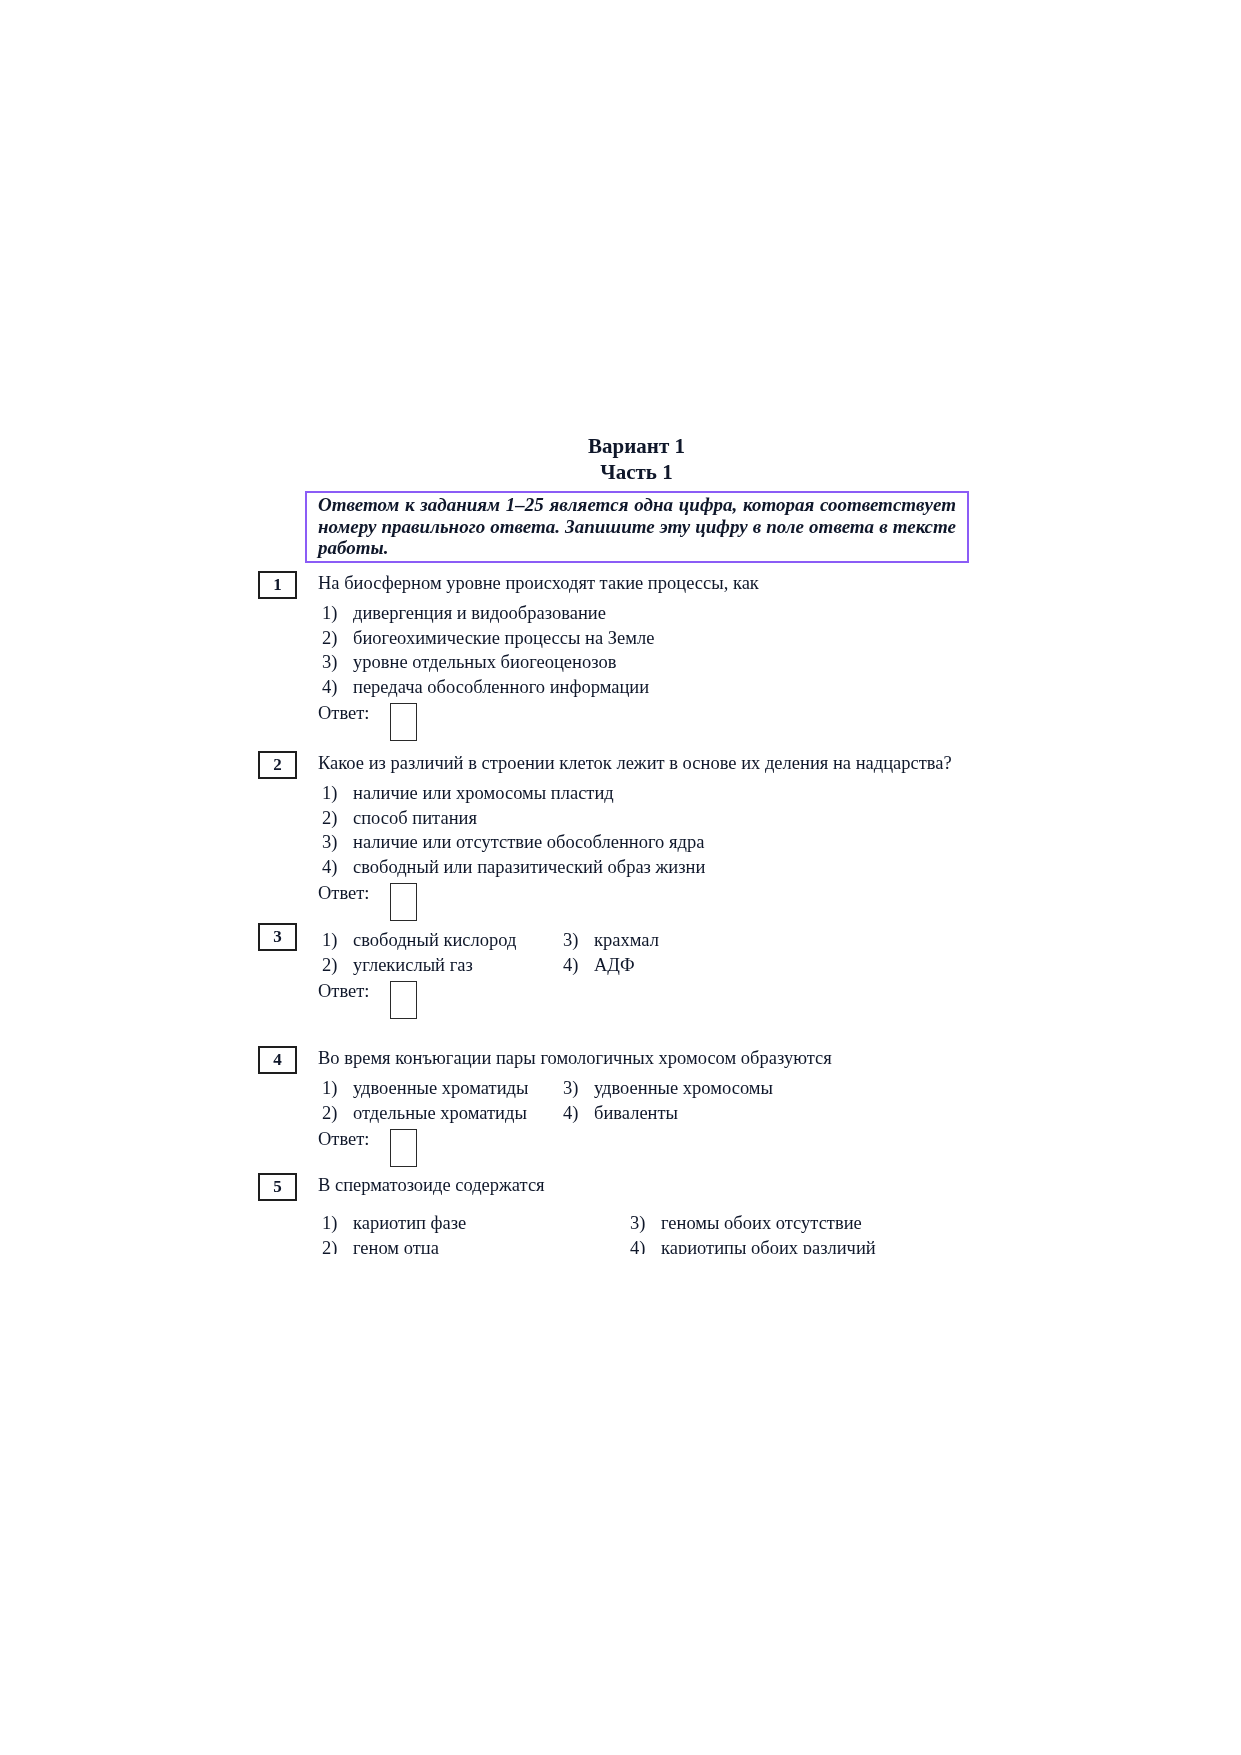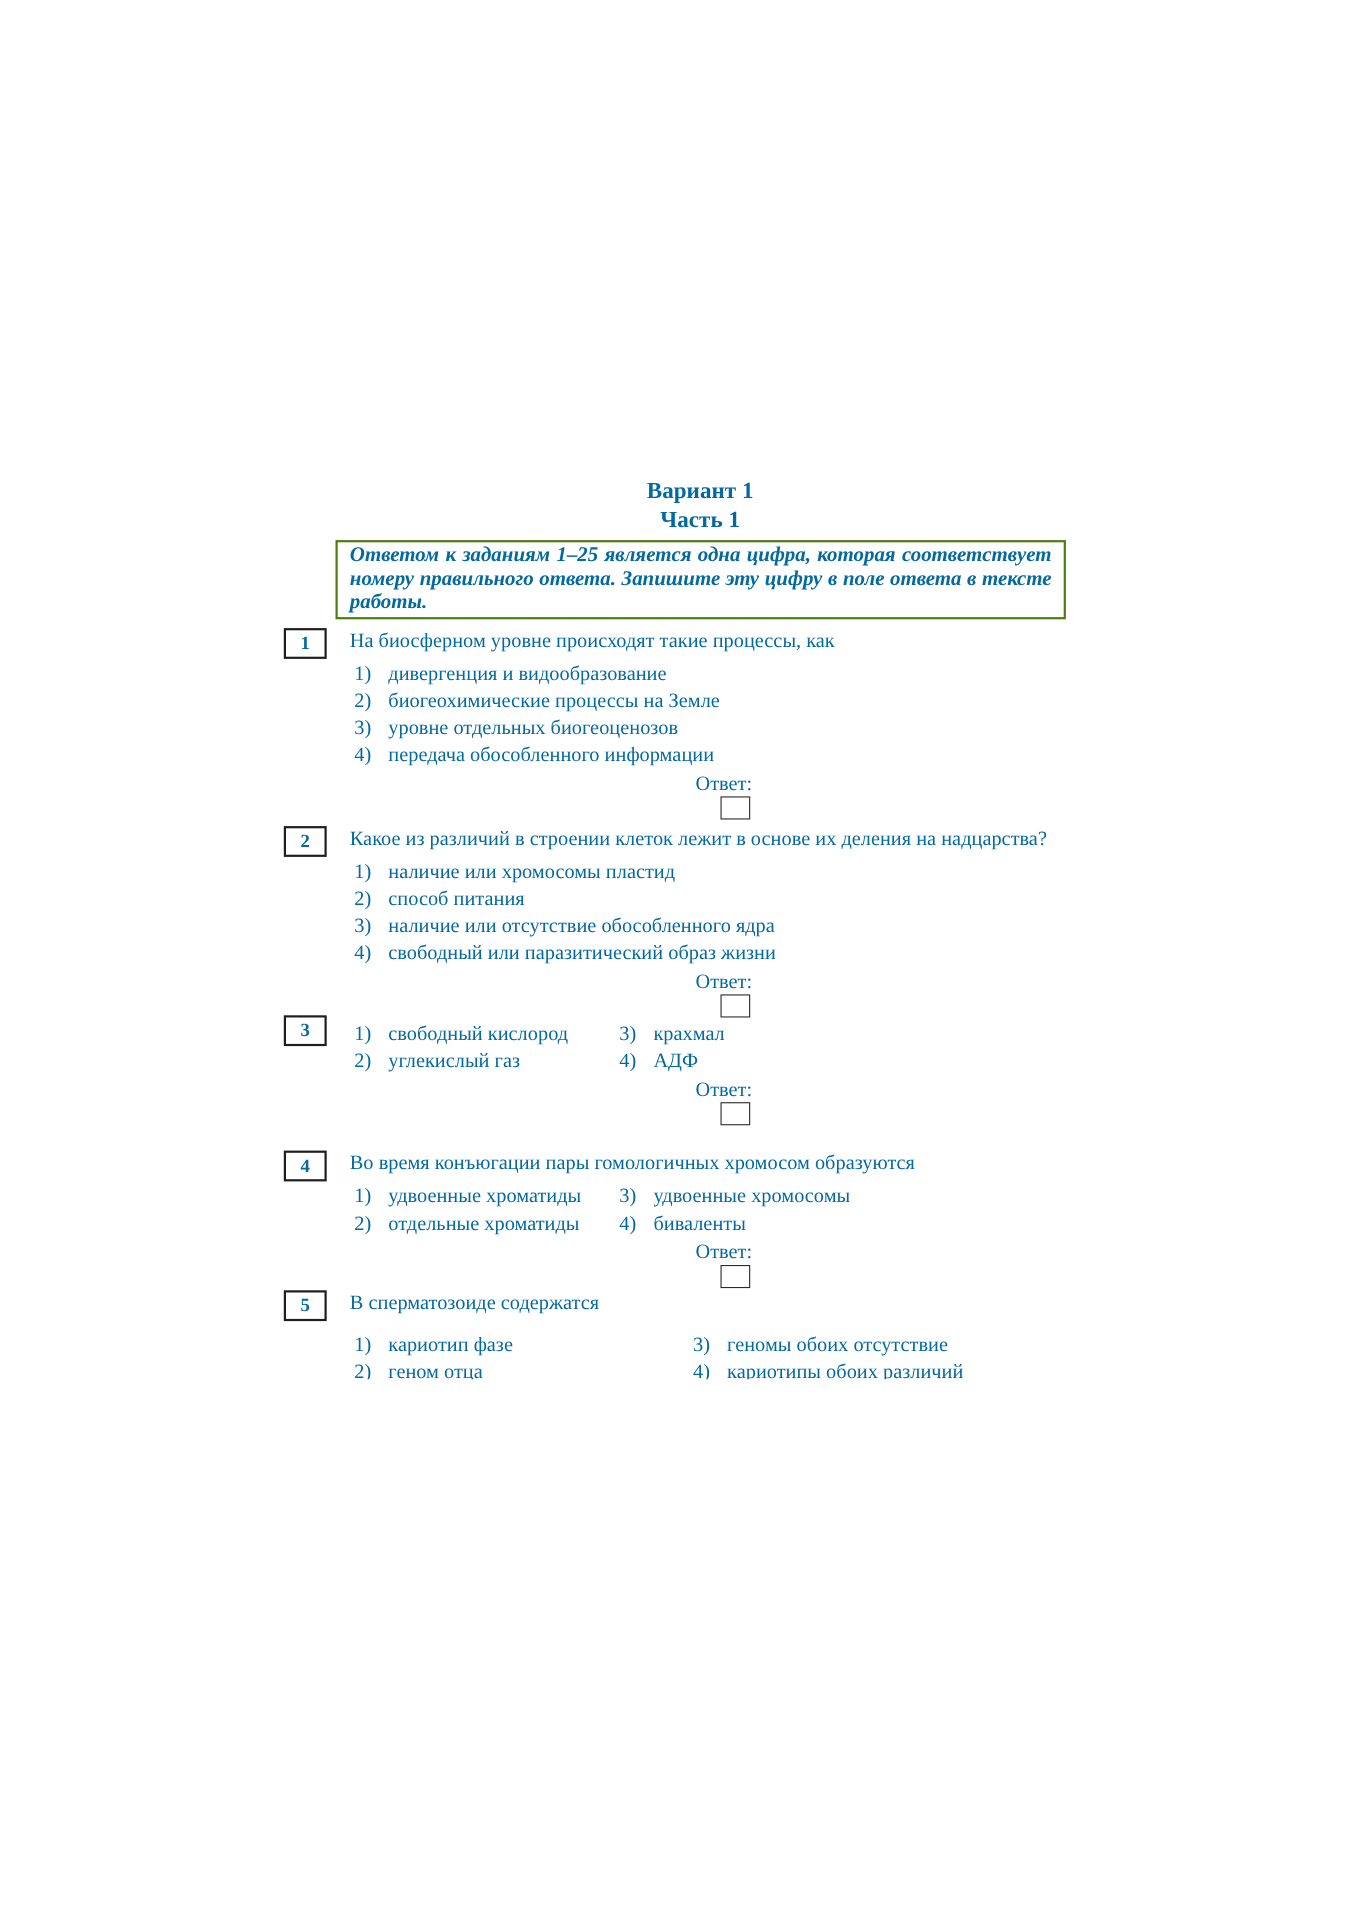--- a/index.html
+++ b/index.html
@@ -1,30 +1,30 @@
 <!DOCTYPE html>
 <html><head>
 <meta charset="utf-8">
 <style>
   html,body { margin:0; padding:0; background:#ffffff; }
   .sheet {
     position:relative;
     width:1241px; height:1254px;
     background:#ffffff;
     font-family:"Liberation Serif", serif;
-    color:#0369a1;
+    color:#0f172a;
     overflow:hidden;
   }
   .headers {
     position:absolute; left:297px; top:433px; width:679px;
     text-align:center; font-weight:bold; font-size:21px; line-height:26px;
   }
   .instruction-box {
     position:absolute; left:305px; top:491px; width:638px;
-    border:2px solid #4d7c0f;
+    border:2px solid #8b5cf6;
     padding:1px 11px 2px 11px;
     font-weight:bold; font-style:italic;
     font-size:19px; line-height:21.5px;
     text-align:justify;
   }
   .question { position:absolute; left:318px; width:680px; }
   .q1 { top:571px; }
   .q2 { top:751px; }
   .q3 { top:923px; }
   .q4 { top:1046px; }
@@ -43,23 +43,22 @@
   .options.twocol {
     display:grid; grid-auto-flow:column;
     grid-template-rows:repeat(2, 24.5px);
     grid-template-columns:241px auto;
   }
   .q5 .options.twocol { grid-template-columns:308px auto; }
   .opt { display:flex; align-items:baseline; white-space:nowrap; }
   .optnum { flex:0 0 31px; width:31px; }
   .answer-row {
     margin-top:2px; height:42px;
-    display:flex; align-items:center;
+    display:flex; align-items:flex-start;
     font-size:18.5px;
-    flex-direction:column;
   }
   .answer-box {
     display:inline-block; box-sizing:border-box;
     width:27px; height:38px;
     border:1.7px solid #2a2a2a;
     margin-left:20px;
     background:#ffffff;
   }
   .page-number {
     position:absolute; left:297px; top:1368px; width:679px;

